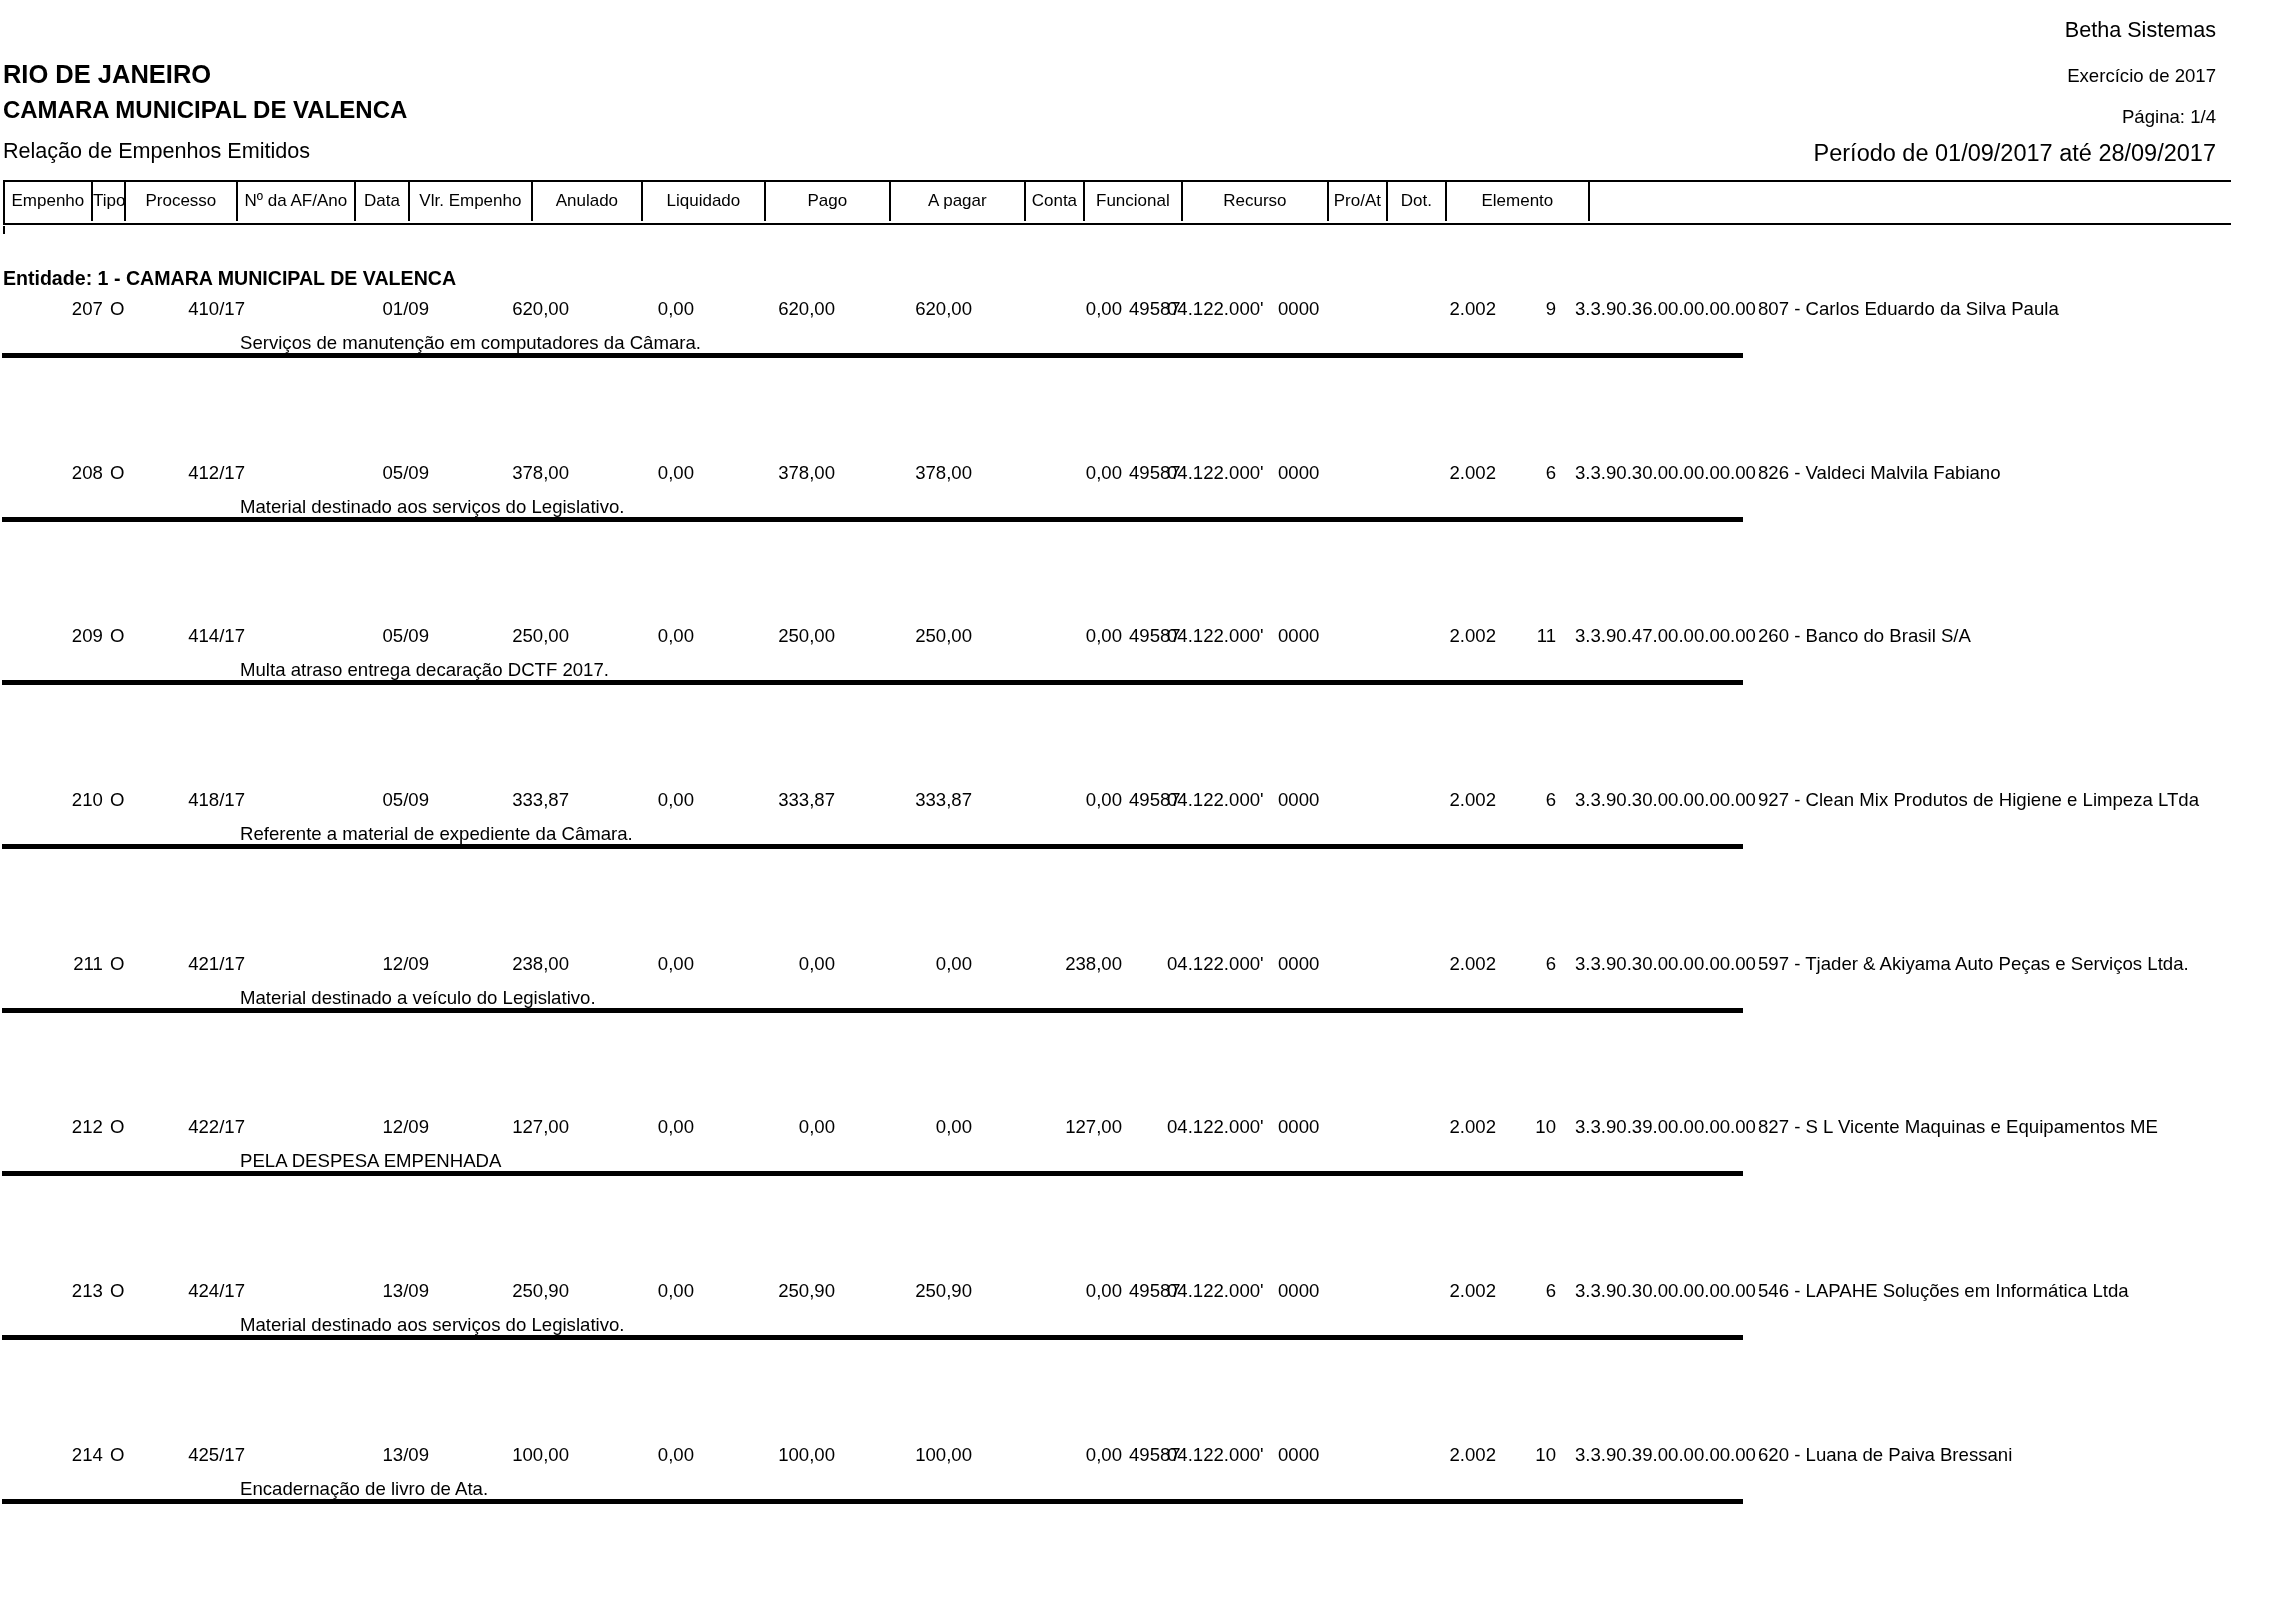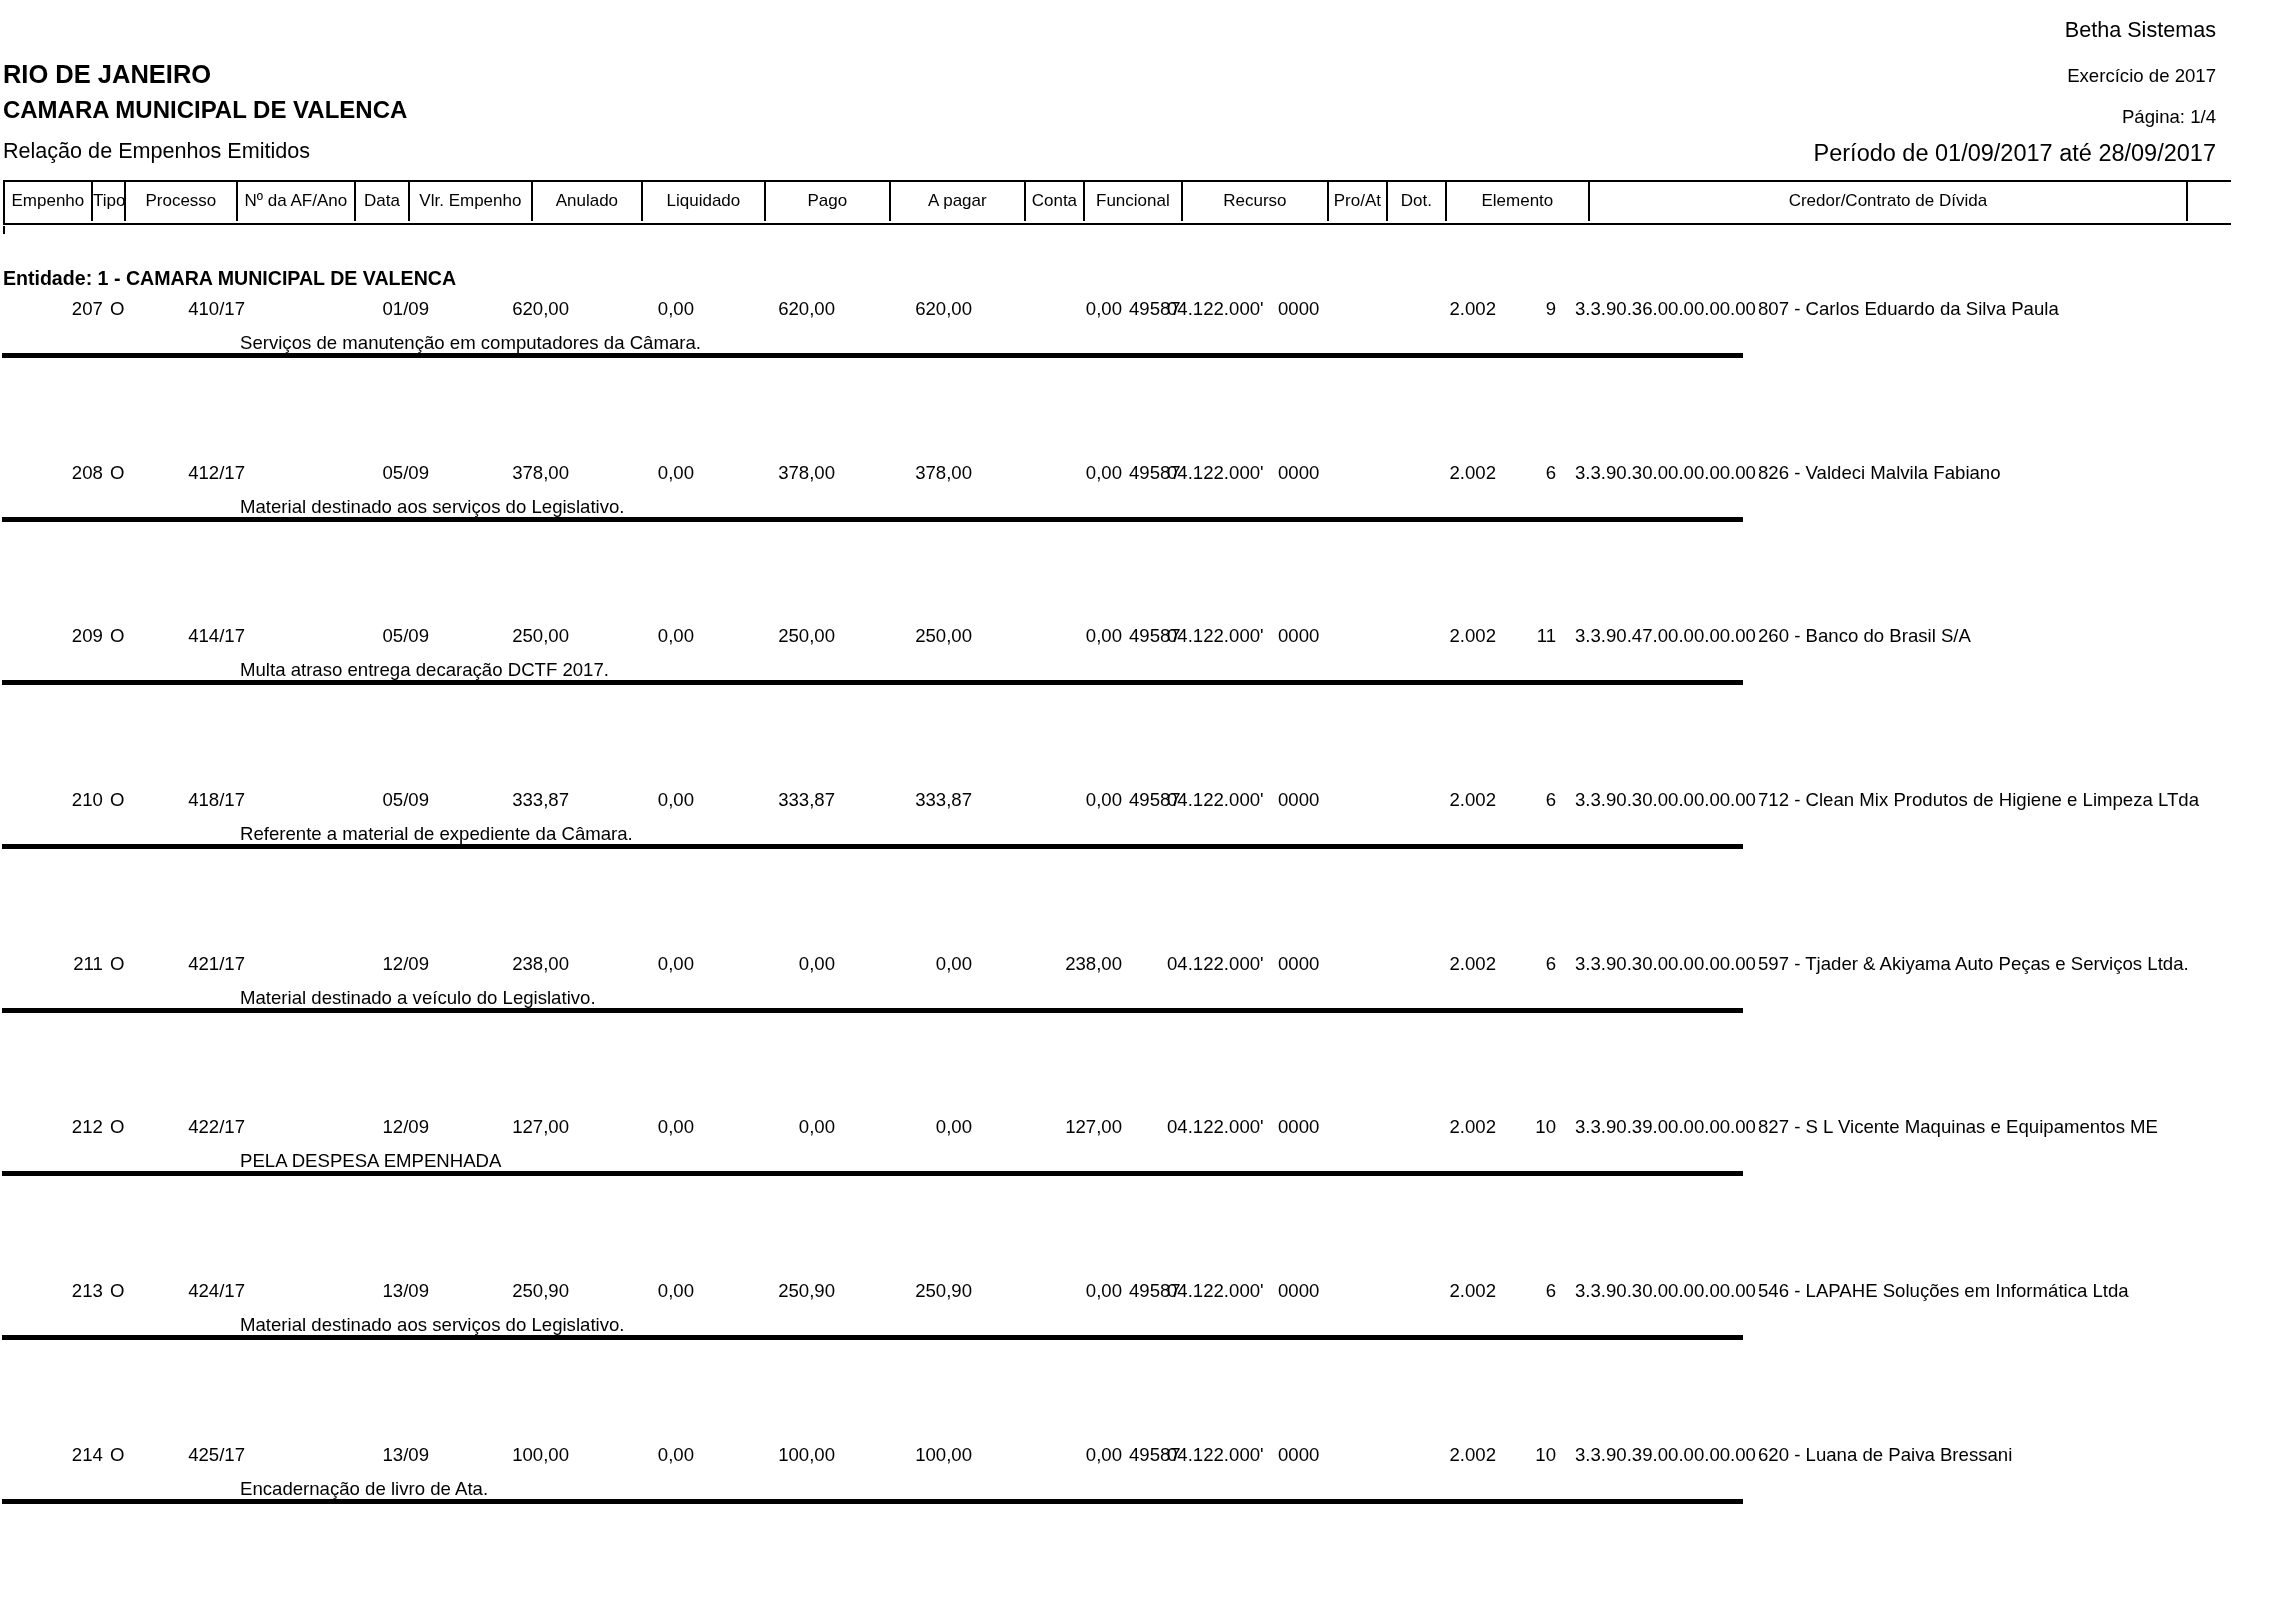--- a/index.html
+++ b/index.html
@@ -105,21 +105,20 @@
     <div class="th w6">Anulado</div>
     <div class="th w7">Liquidado</div>
     <div class="th w8">Pago</div>
     <div class="th w9">A pagar</div>
     <div class="th w10">Conta</div>
     <div class="th w11">Funcional</div>
     <div class="th w12">Recurso</div>
     <div class="th w13">Pro/At</div>
     <div class="th w14">Dot.</div>
     <div class="th w15">Elemento</div>
-    <div class="th w16">Credor/Contrato de Dívida</div>
   </div>
 
   <div class="entity-line">Entidade: 1 - CAMARA MUNICIPAL DE VALENCA</div>
 
   <div>
   <div class="row-block" style="top: 298px;">
     <span class="cell c-empenho">207</span>
     <span class="cell c-tipo">O</span>
     <span class="cell c-processo">410/17</span>
     <span class="cell c-afano"></span>
@@ -194,21 +193,21 @@
     <span class="cell c-anulado">0,00</span>
     <span class="cell c-liquidado">333,87</span>
     <span class="cell c-pago">333,87</span>
     <span class="cell c-apagar">0,00</span>
     <span class="cell c-conta">49587</span>
     <span class="cell c-funcional">04.122.000'</span>
     <span class="cell c-recurso">0000</span>
     <span class="cell c-proat">2.002</span>
     <span class="cell c-dot">6</span>
     <span class="cell c-elemento">3.3.90.30.00.00.00.00</span>
-    <span class="cell c-credor">712 - Clean Mix Produtos de Higiene e Limpeza LTda</span>
+    <span class="cell c-credor">927 - Clean Mix Produtos de Higiene e Limpeza LTda</span>
     <div class="desc">Referente a material de expediente da Câmara.</div>
     <div class="row-line"></div>
   </div>
 
   <div class="row-block" style="top: 953px;">
     <span class="cell c-empenho">211</span>
     <span class="cell c-tipo">O</span>
     <span class="cell c-processo">421/17</span>
     <span class="cell c-afano"></span>
     <span class="cell c-data">12/09</span>

